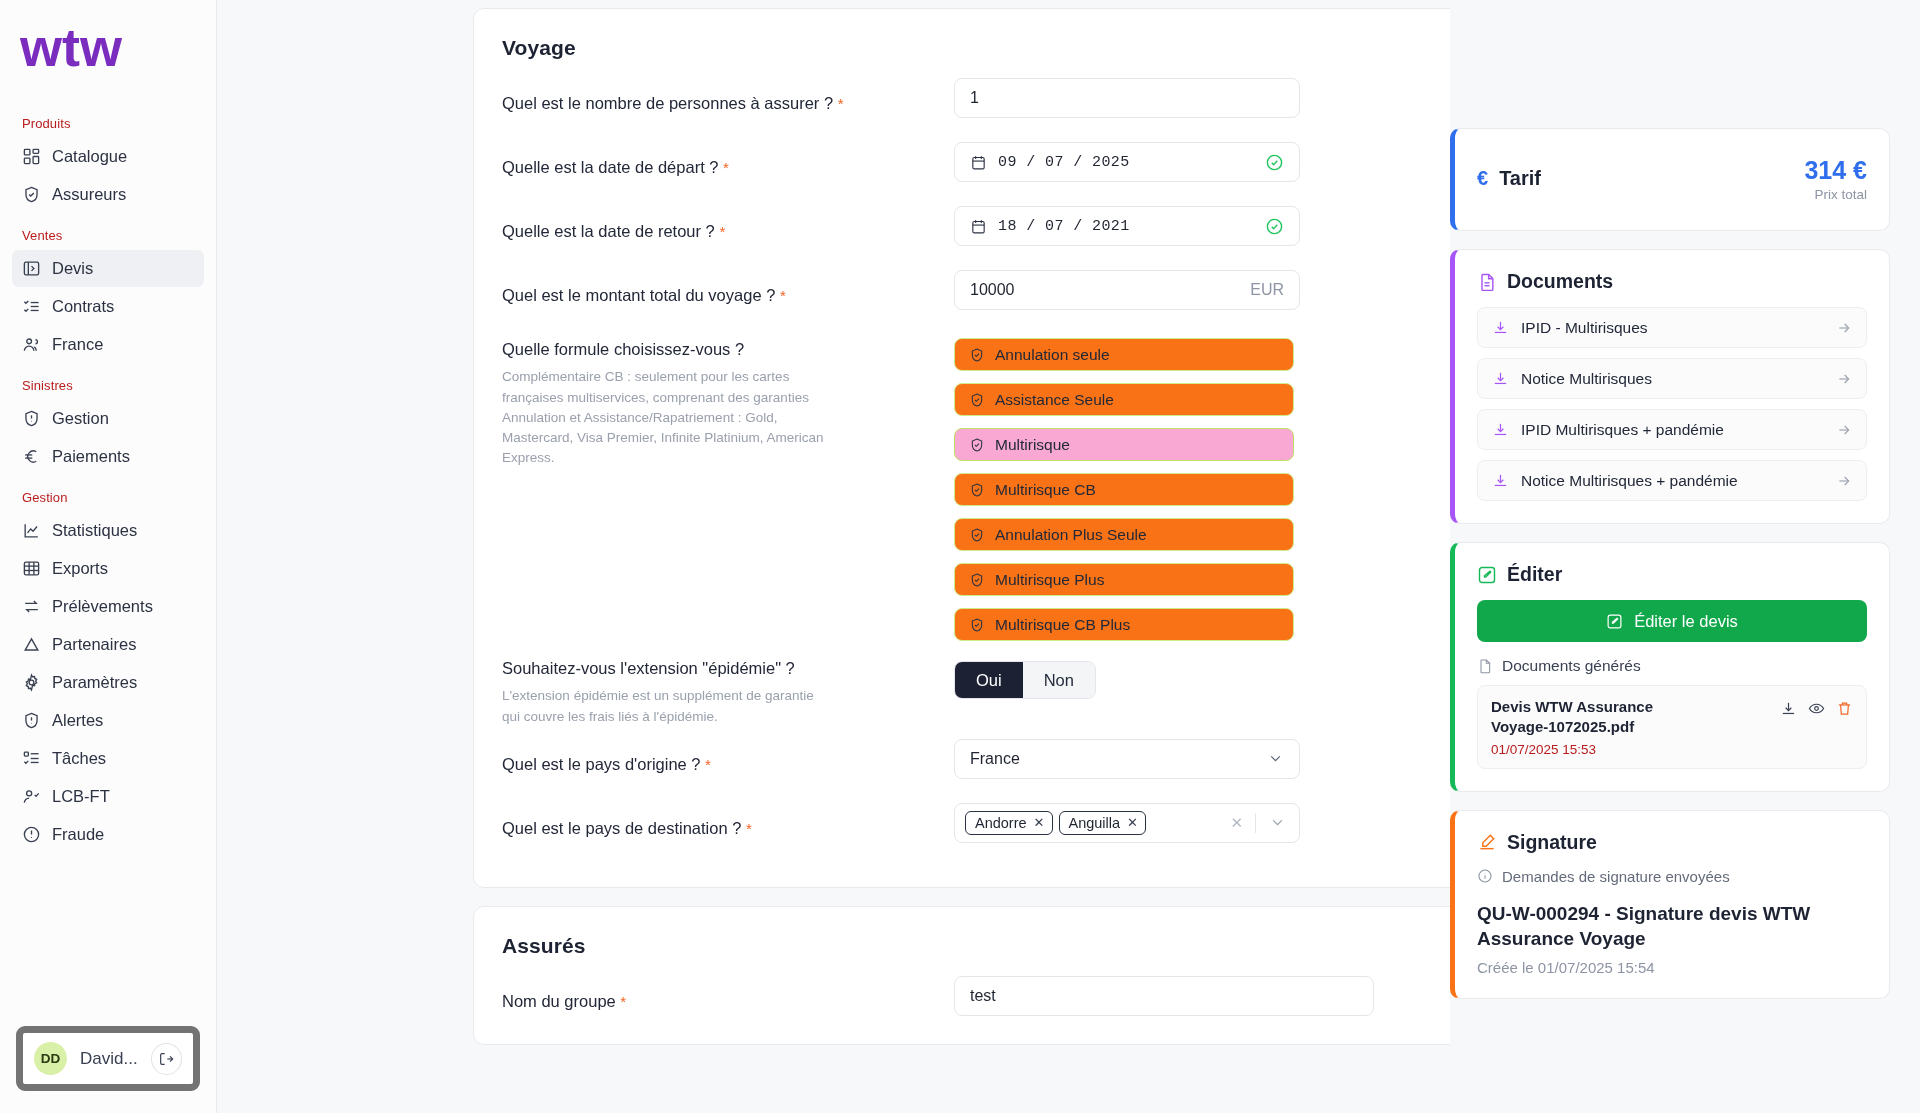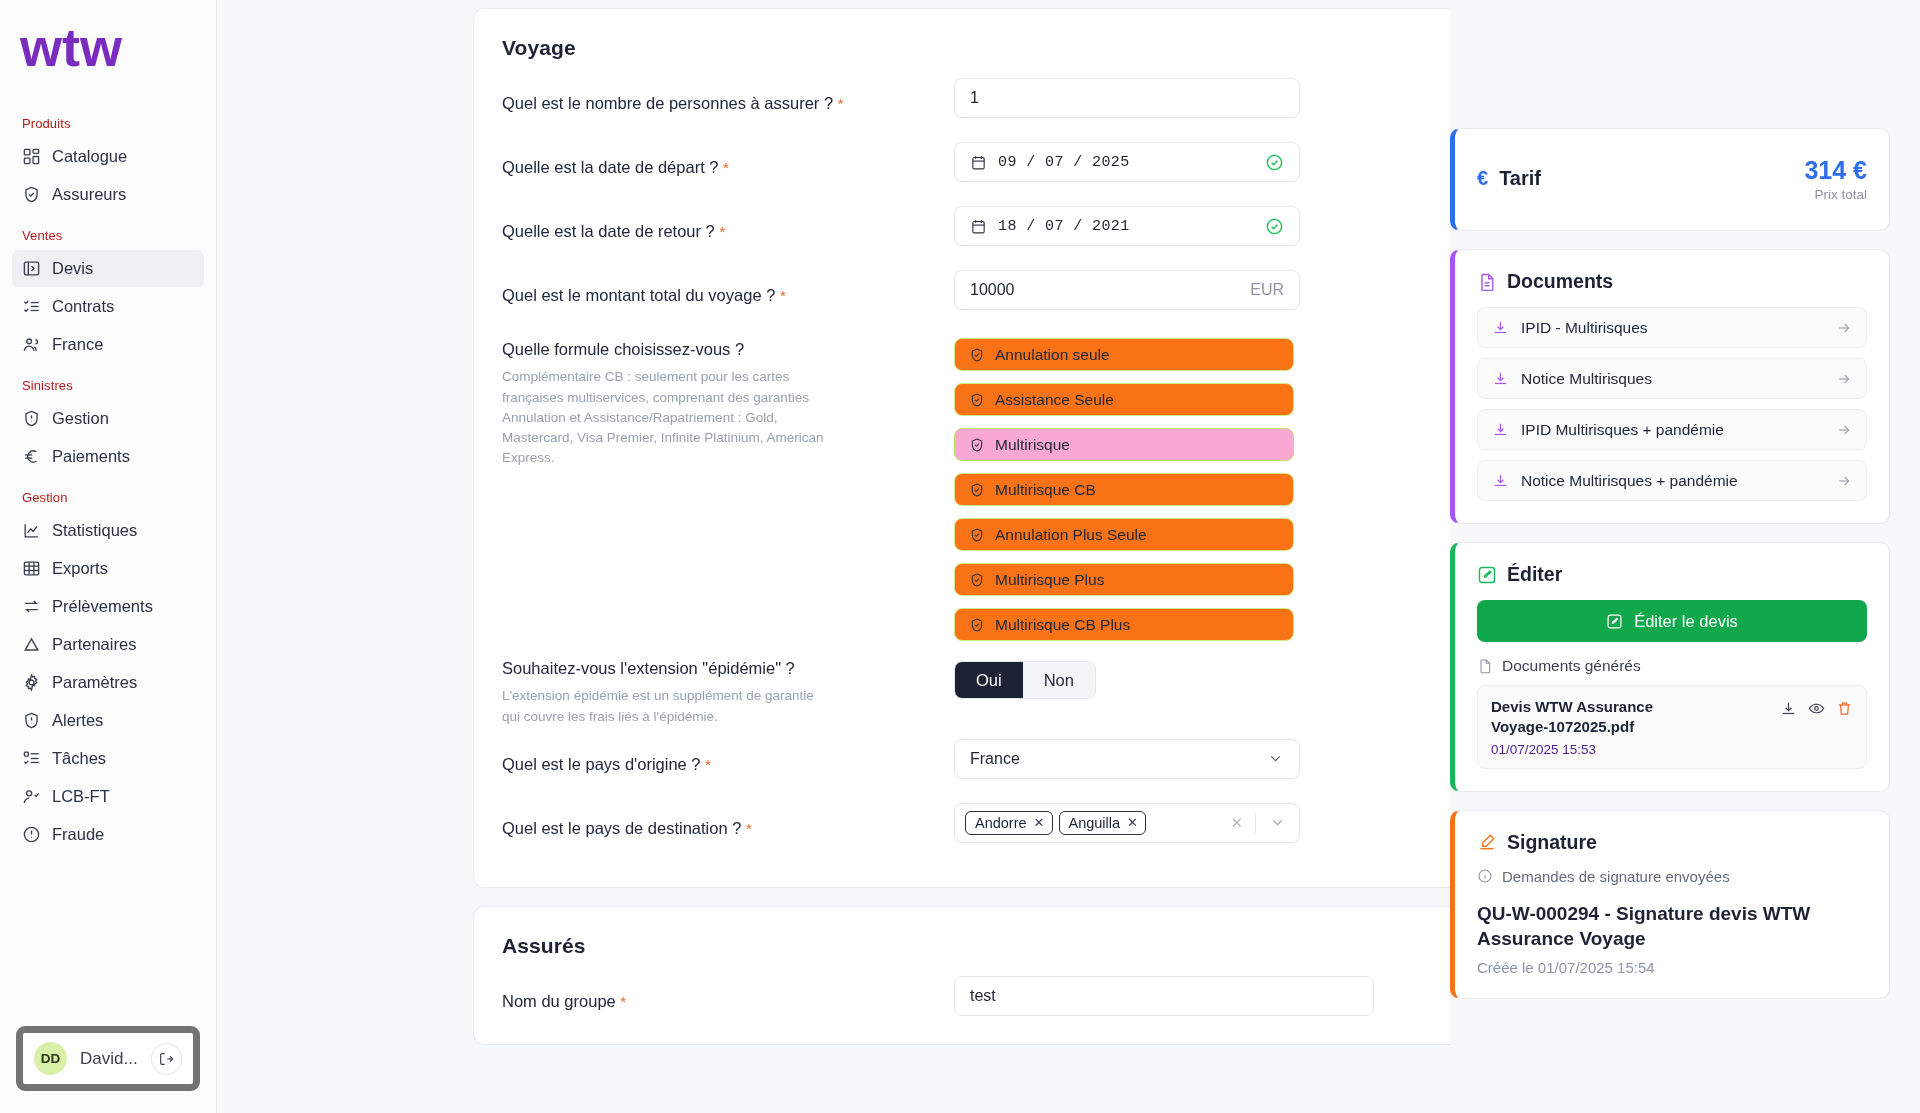--- a/index.html
+++ b/index.html
@@ -158,21 +158,21 @@
     font-family: "Liberation Sans", sans-serif;
   }
   .btn-primary svg { width: 17px; height: 17px; stroke: #fff; fill: none; stroke-width: 1.7; }
   .gen-label { display: flex; align-items: center; gap: 9px; font-size: 15.5px; color: #3a4152; margin: 15px 0 10px 0; }
   .gen-label svg { width: 16px; height: 16px; stroke: #8d94a3; fill: none; stroke-width: 1.6; }
   .gen-file {
     border: 1px solid #edeef1; background: #fbfbfc; border-radius: 8px;
     padding: 11px 13px; display: flex; align-items: flex-start; gap: 10px;
   }
   .gen-file-name { font-size: 15px; font-weight: bold; color: #1d2333; line-height: 1.32; max-width: 215px; }
-  .gen-file-date { font-size: 13.5px; color: #4c1d95; margin-top: 5px; }
+  .gen-file-date { font-size: 13.5px; color: #b91c1c; margin-top: 5px; }
   .gen-actions { margin-left: auto; display: flex; gap: 11px; padding-top: 3px; }
   .gen-actions svg { width: 17px; height: 17px; fill: none; stroke-width: 1.7; cursor: pointer; }
 
   .sign-info { display: flex; align-items: center; gap: 9px; font-size: 15px; color: #646b7a; margin-bottom: 16px; }
   .sign-info svg { width: 16px; height: 16px; stroke: #8d94a3; fill: none; stroke-width: 1.6; }
   .sign-title { font-size: 19px; font-weight: bold; color: #1d2333; line-height: 1.36; }
   .sign-date { font-size: 15px; color: #8d94a3; margin-top: 7px; }
 </style>
 </head>
 <body>

